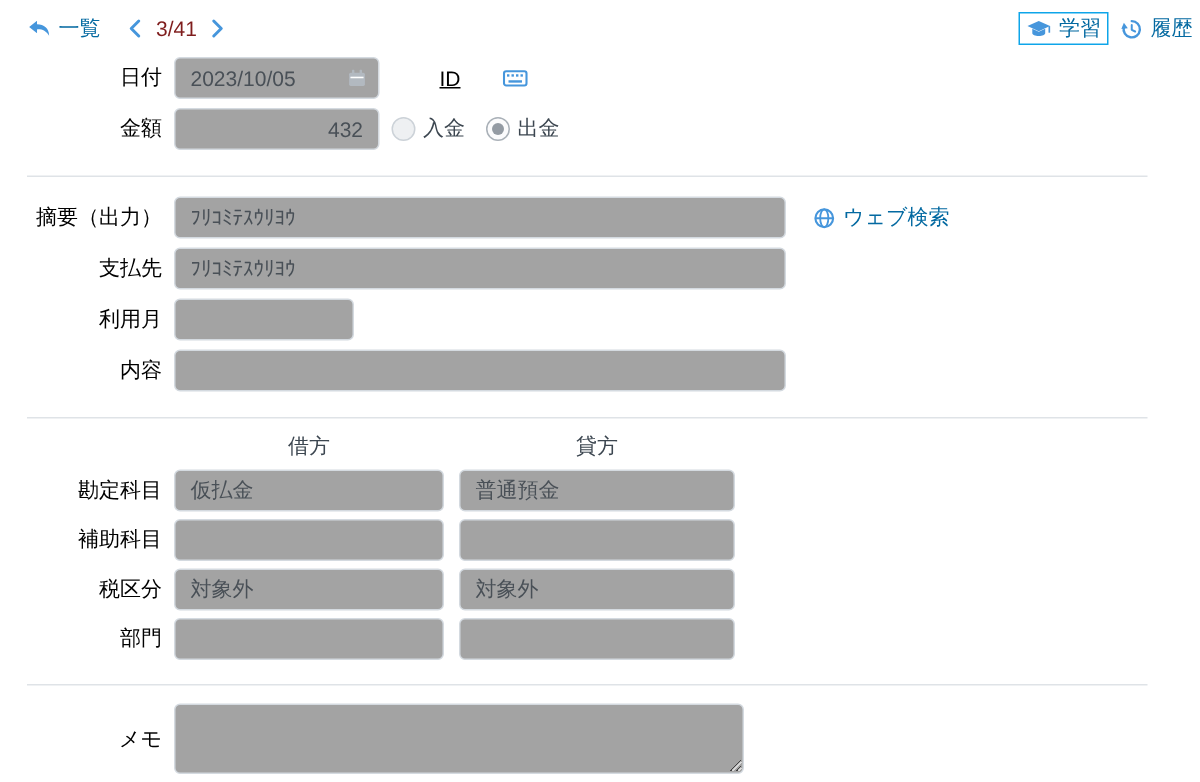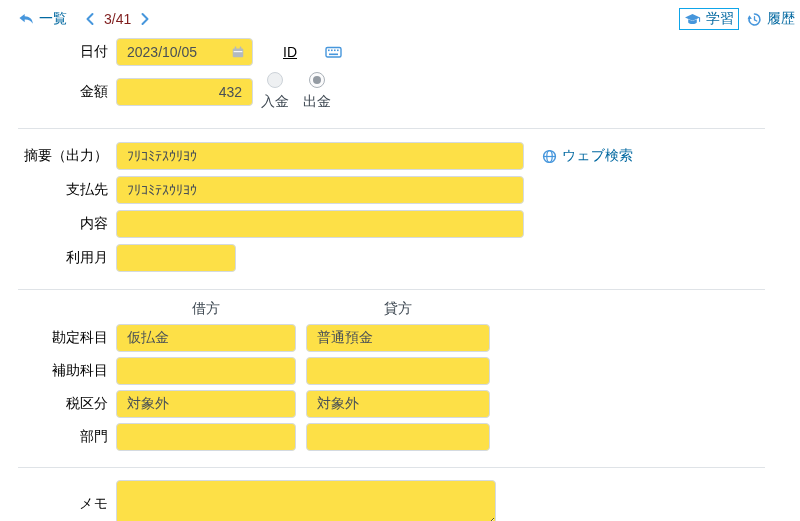--- a/index.html
+++ b/index.html
@@ -24,35 +24,35 @@
   }
   .pager { display: flex; align-items: center; gap: 9px; color: #7f1d1d; }
   .chev { display: inline-flex; cursor: pointer; }
   .red-box { border: 1px solid #0ea5e9; padding: 1px 4px; display: inline-flex; }
 
   
   .row { display: flex; align-items: center; margin-bottom: 6px; }
   .row1 { margin-top: 8px; }
   .flabel { width: 90px; text-align: right; margin-right: 8px; flex: none; color: #000000; }
   .field {
-    background: #fde047; border: 1px solid #d4dae0; border-radius: 4px;
+    background: #a3a3a3; border: 1px solid #d4dae0; border-radius: 4px;
     height: 28px; color: #495057; font-size: 14px; padding: 0 10px;
     font-family: inherit;
   }
   input.field, textarea.field { outline: none; }
   .date-wrap { position: relative; width: 137px; flex: none; }
   .date-wrap input { width: 100%; padding-right: 30px; }
   .date-wrap .cal { position: absolute; right: 8px; top: 7px; }
-  .id-label { width: auto; margin-left: 30px; margin-right: 6px; text-decoration: underline; }
+  .id-label { width: auto; margin-left: 40px; margin-right: 6px; text-decoration: underline; }
   .id-field { width: 150px; }
   .shortcut-link { margin-left: 22px; }
   .amount-field { width: 137px; text-align: right; }
 
   .radio-group { display: flex; gap: 14px; margin-left: 8px; }
-  .radio { display: inline-flex; align-items: center; gap: 5px; cursor: pointer; color: #3c4650; flex-direction: column; }
+  .radio { display: inline-flex; align-items: center; gap: 5px; cursor: pointer; color: #3c4650; }
   .rdot {
     width: 16px; height: 16px; border-radius: 50%;
     background: #eef0f2; border: 1px solid #ccd2d8; display: inline-block; position: relative; flex: none;
   }
   .rdot.on { background: #fbfbfc; border-color: #aab1b8; }
   .rdot.on::after {
     content: ""; position: absolute; left: 3px; top: 3px; width: 8px; height: 8px;
     border-radius: 50%; background: #949ba3;
   }
 
@@ -193,27 +193,27 @@
       <span>ウェブ検索</span>
     </a>
   </div>
 
   <div class="row">
     <label class="flabel">支払先</label>
     <input class="field wide-field" value="ﾌﾘｺﾐﾃｽｳﾘﾖｳ" style="">
   </div>
 
   <div class="row">
+    <label class="flabel">利用月</label>
+    <input class="field narrow-field" value="" style="">
+  </div>
+
+  <div class="row">
     <label class="flabel">内容</label>
     <input class="field wide-field" value="" style="">
-  </div>
-
-  <div class="row">
-    <label class="flabel">利用月</label>
-    <input class="field narrow-field" value="" style="">
   </div>
 
   <hr class="divider divider2">
 
   <div class="jheaders">
     <span class="jspacer"></span>
     <span class="jh">借方</span>
     <span class="jh credit">貸方</span>
   </div>
 

